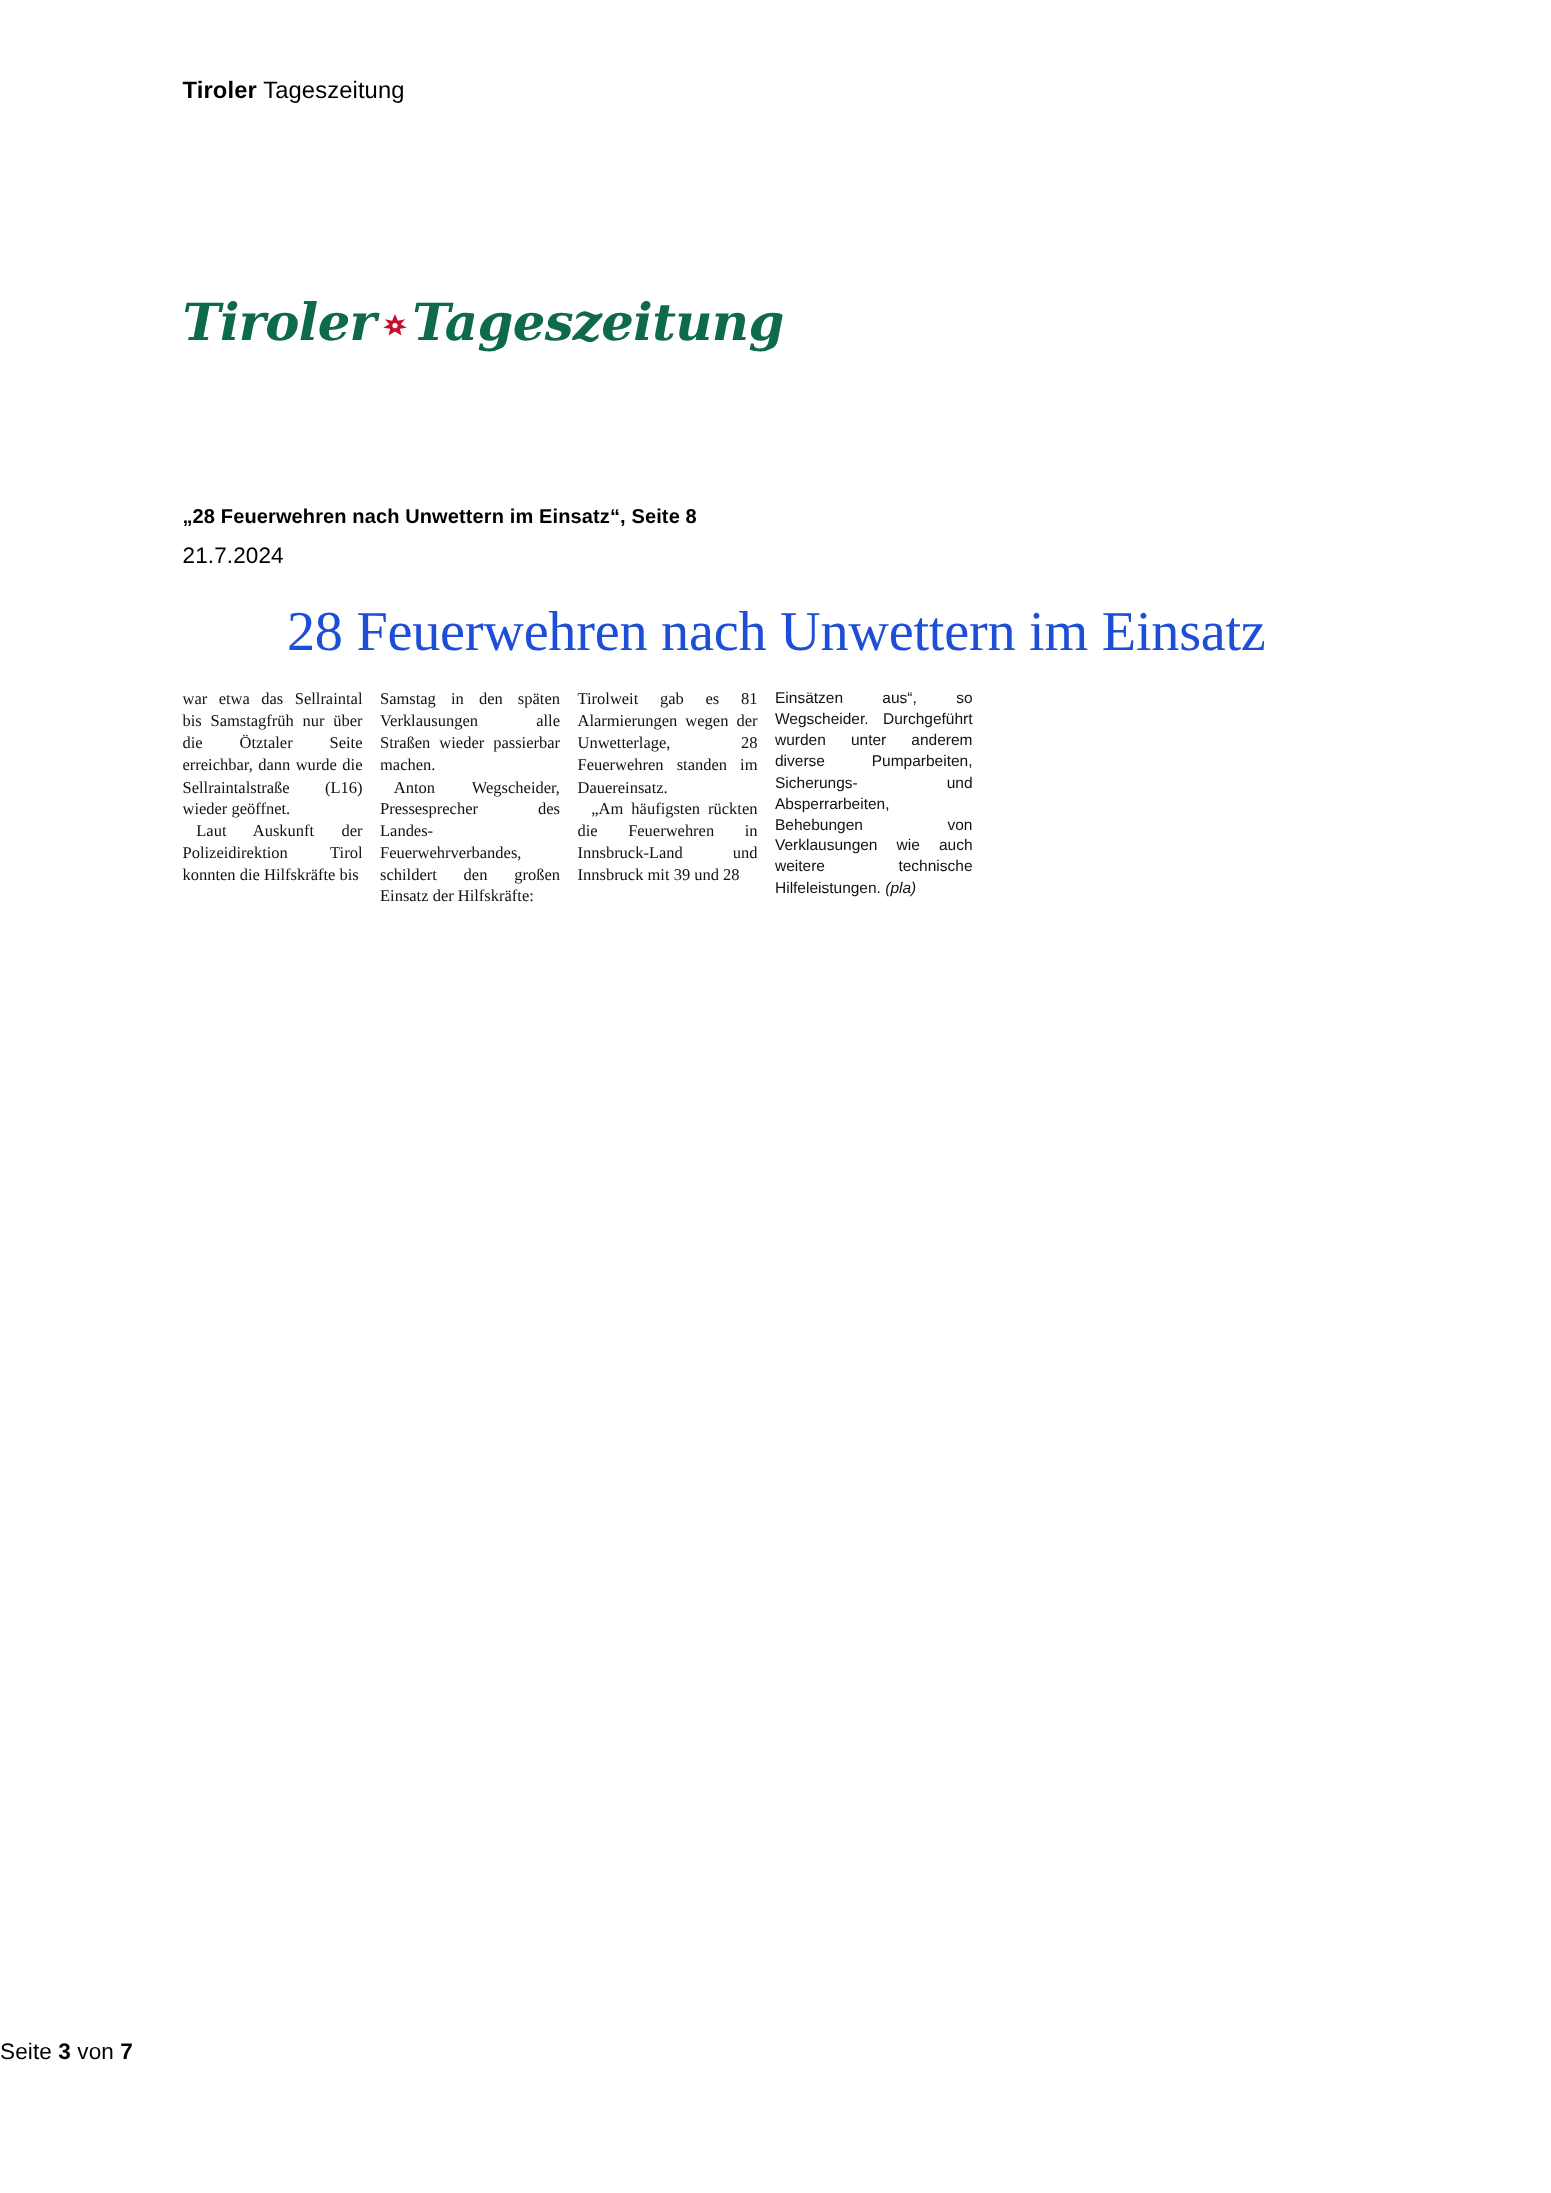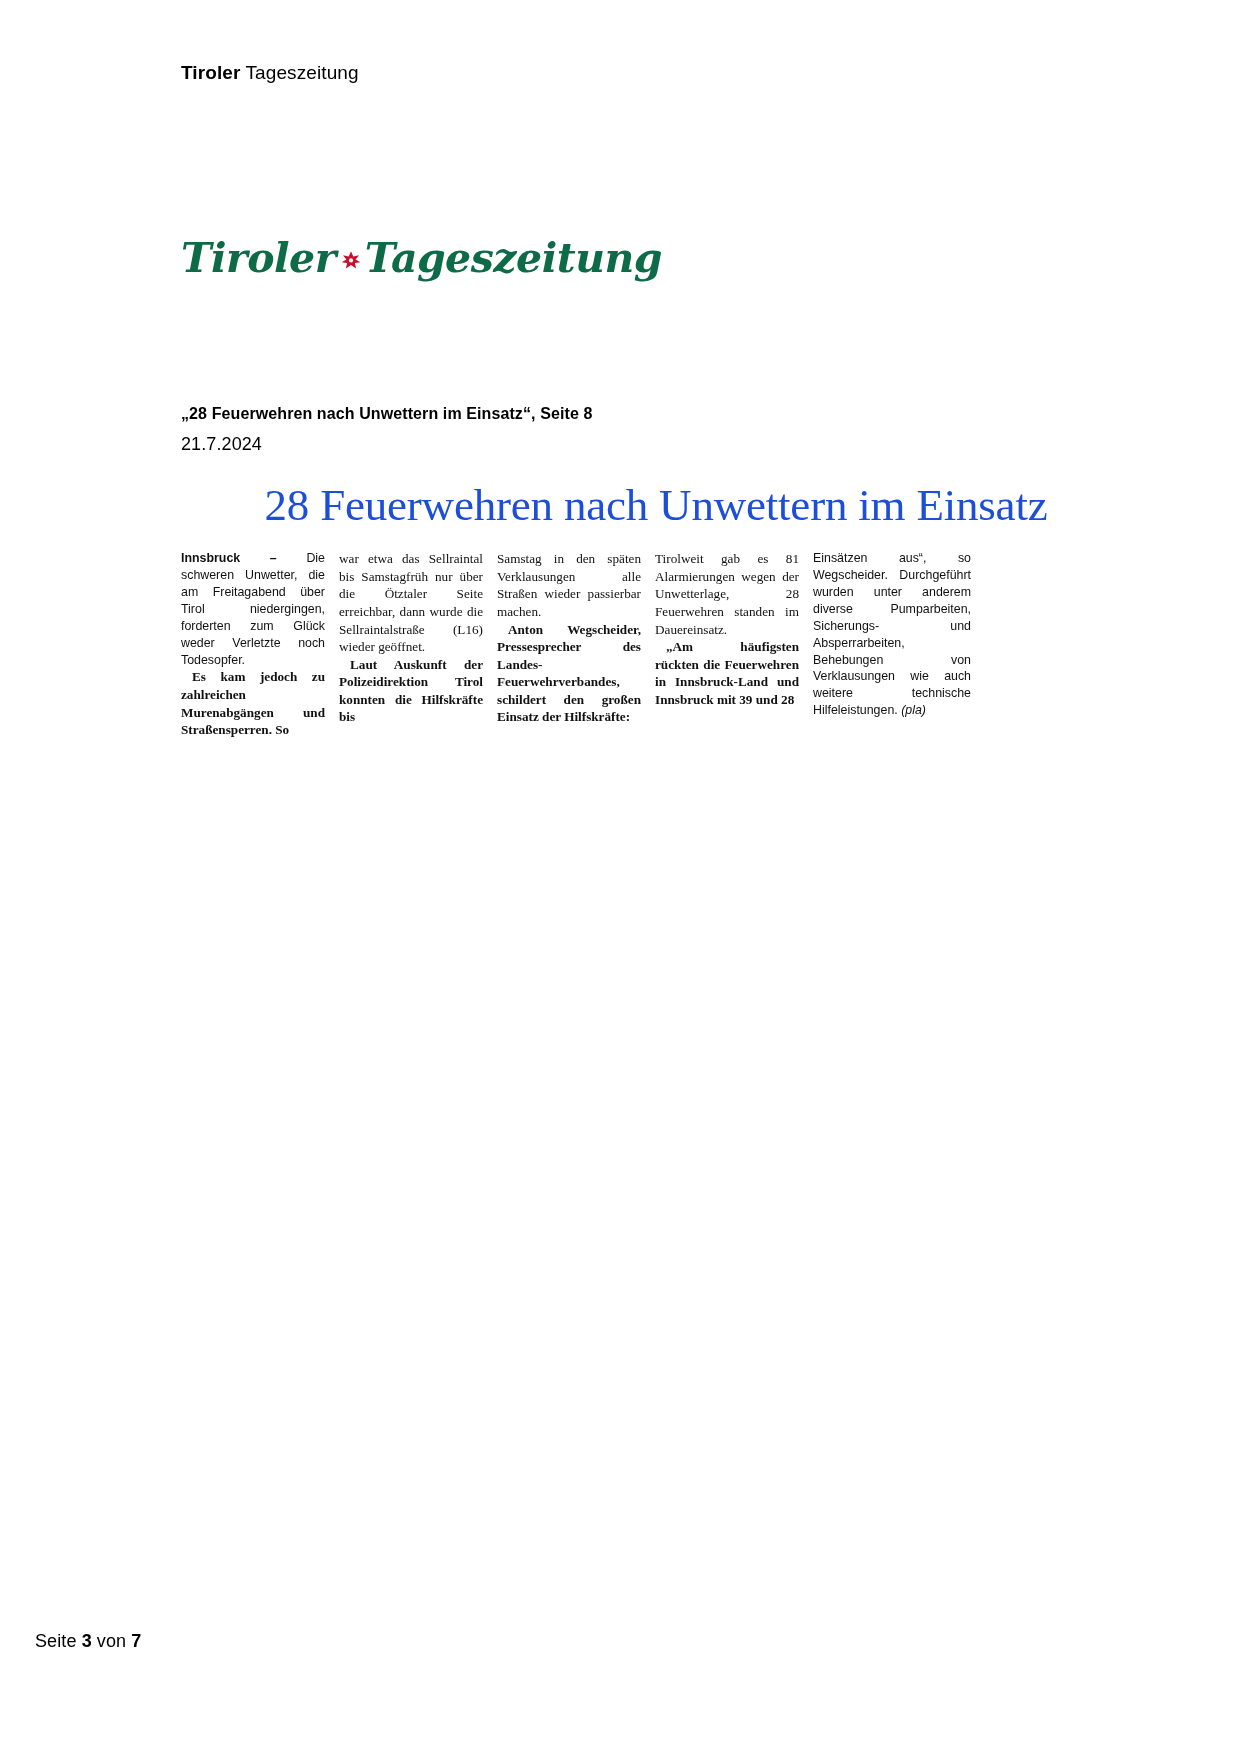--- a/index.html
+++ b/index.html
@@ -12,21 +12,20 @@
     height: 1754px;
     position: relative;
     font-family: "Liberation Sans", sans-serif;
     color: #000000;
     overflow: hidden;
   }
 
   .page {
     position: absolute;
     inset: 0;
-    margin-left: 35px;
   }
 
   
   .running-head {
     position: absolute;
     left: 146px;
     top: 62px;
     font-size: 19px;
     letter-spacing: 0.1px;
     white-space: nowrap;
@@ -105,21 +104,21 @@
     box-sizing: border-box;
     font-family: "Liberation Serif", serif;
     font-size: 13.2px;
     line-height: 1.33;
     text-align: justify;
     text-justify: inter-word;
     hyphens: manual;
     color: #111;
   }
   .clip-col p { margin: 0; text-indent: 0; }
-  .clip-col p + p { text-indent: 11px; font-weight: bold; }
+  .clip-col p + p { text-indent: 11px; }
   .clip-col .lead-in {
     font-family: "Liberation Sans", sans-serif;
     font-weight: bold;
     font-size: 12.4px;
   }
   .clip-col .sans {
     font-family: "Liberation Sans", sans-serif;
     font-size: 12.4px;
     line-height: 1.36;
   }
@@ -158,24 +157,20 @@
     <span class="logo-text">Tageszeitung</span>
   </div>
 
   <div class="ref-title">„28 Feuerwehren nach Unwettern im Einsatz“, Seite 8</div>
   <div class="ref-date">21.7.2024</div>
 
   <div class="clipping">
     <div class="clip-headline">28 Feuerwehren nach Unwettern im Einsatz</div>
     <div class="clip-columns">
 
-      <div class="clip-col">
-        <p class="sans"><span class="lead-in">Innsbruck – </span><span>Die schweren Unwetter, die am Freitagabend über Tirol niedergingen, forderten zum Glück weder Verletzte noch Todesopfer.</span></p>
-        <p>Es kam jedoch zu zahlreichen Murenabgängen und Straßensperren. So</p>
-      </div>
 
       <div class="clip-col">
         <p>war etwa das Sellraintal bis Samstagfrüh nur über die Ötztaler Seite erreichbar, dann wurde die Sellraintalstraße (L16) wieder geöffnet.</p>
         <p>Laut Auskunft der Polizeidirektion Tirol konnten die Hilfskräfte bis</p>
       </div>
 
       <div class="clip-col">
         <p>Samstag in den späten Verklausungen alle Straßen wieder passierbar machen.</p>
         <p>Anton Wegscheider, Pressesprecher des Landes-Feuerwehrverbandes, schildert den großen Einsatz der Hilfskräfte:</p>
       </div>

